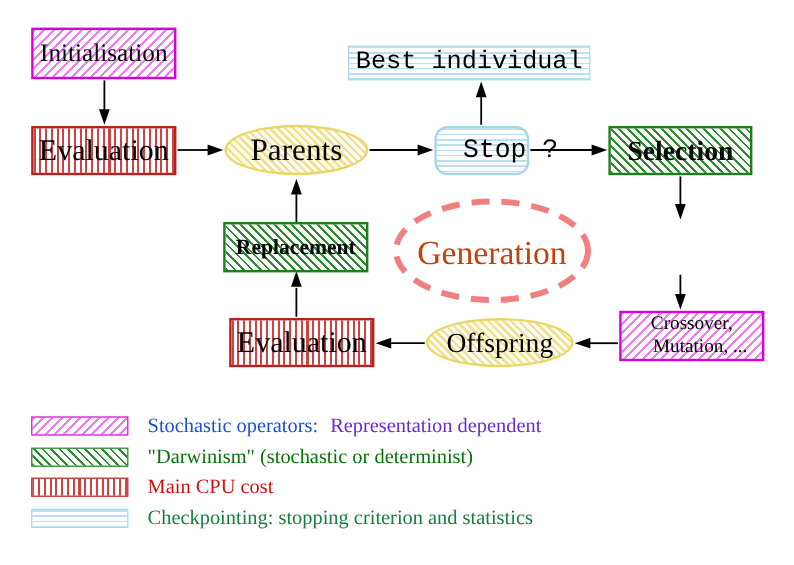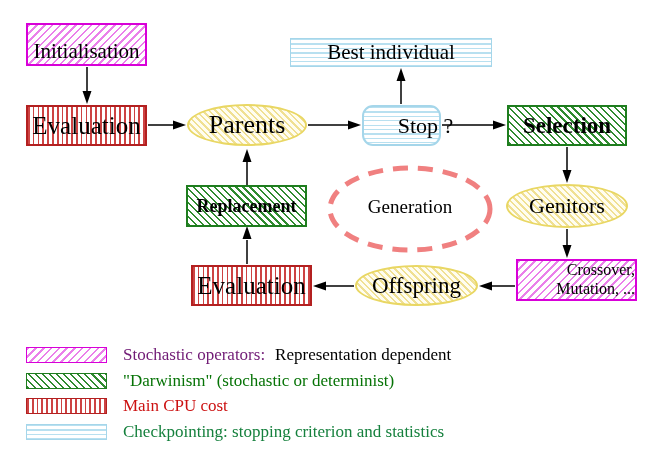--- a/index.html
+++ b/index.html
@@ -8,25 +8,25 @@
     font-family:"Liberation Serif","DejaVu Serif",serif; overflow:hidden;
   }
   svg.connectors { position:absolute; left:0; top:0; width:662px; height:471px; }
   .node {
     position:absolute; box-sizing:border-box;
     display:flex; align-items:center; justify-content:center;
     color:#000; text-align:center; white-space:nowrap;
   }
   .ellipse { border-radius:50%; }
   
-  .hatch-magenta { background:repeating-linear-gradient(135deg,#ea80ea 0px,#ea80ea 1.8px,#ffffff 1.8px,#ffffff 5.5px);align-items:flex-end; }
+  .hatch-magenta { background:repeating-linear-gradient(135deg,#ea80ea 0px,#ea80ea 1.8px,#ffffff 1.8px,#ffffff 5.5px); }
   .hatch-green   { background:repeating-linear-gradient(45deg,#2f8b2f 0px,#2f8b2f 1.6px,#ffffff 1.6px,#ffffff 5px); }
   .hatch-yellow  { background:repeating-linear-gradient(45deg,#f0e093 0px,#f0e093 2px,#fffdf0 2px,#fffdf0 4.6px); }
   .stripe-red    { background:repeating-linear-gradient(90deg,#cd4343 0px,#cd4343 1.7px,#ffffff 1.7px,#ffffff 4.8px); }
-  .stripe-cyan   { background:repeating-linear-gradient(180deg,#b8e0f0 0px,#b8e0f0 1.3px,#ffffff 1.3px,#ffffff 4.4px); }
+  .stripe-cyan   { background:repeating-linear-gradient(180deg,#b8e0f0 0px,#b8e0f0 1.3px,#ffffff 1.3px,#ffffff 4.4px);font-family:Liberation Mono, monospace; }
   
   .b-magenta { border:2px solid #d800d8; }
   .b-red     { border:2px solid #b32020; }
   .b-green   { border:2px solid #1e7d1e;font-weight:bold; }
   .b-cyan2   { border:2px solid #a5d6ea;padding-left:48px; }
   .b-cyan1   { border:1px solid #a5d6ea; }
   .b-yellow  { border:2px solid #e9d763; }
   
   .n-init       { left:26px;  top:23px;  width:121px; height:43px; font-size:21px; }
   .n-eval-top   { left:26px;  top:105px; width:121px; height:41px; font-size:25px; }
@@ -35,33 +35,33 @@
   .n-stop       { left:362px; top:105px; width:79px;  height:41px; font-size:22px; border-radius:11px; }
   .n-selection  { left:507px; top:105px; width:120px; height:41px; font-size:23px; }
   .n-genitors   { left:506px; top:184px; width:122px; height:44px; font-size:22px; }
   .n-crossover  { left:516px; top:259px; width:121px; height:42px; font-size:16px; flex-direction:column; line-height:1.18; }
   .n-crossover .l2 { margin-left:14px; }
   .n-offspring  { left:355px; top:265px; width:123px; height:41px; font-size:23px; }
   .n-eval-bot   { left:191px; top:265px; width:121px; height:41px; font-size:25px; }
   .n-replace    { left:186px; top:185px; width:121px; height:42px; font-size:18px;align-items:center; }
   .gen-label {
     position:absolute; left:330px; top:196px; width:160px; text-align:center;
-    font-size:19px; color:#000000;
+    font-size:28px; color:#c2410c;
   }
   
   .lrow { position:absolute; left:26px; display:flex; align-items:center; }
   .swatch { width:81px; height:16px; box-sizing:border-box; display:inline-block; flex:0 0 81px; }
   .sw-magenta { border:1.5px solid #d800d8; }
   .sw-green   { border:1.5px solid #1e7d1e; }
   .sw-red     { border:1.5px solid #b32020; }
   .sw-cyan    { border:1px solid #a5d6ea; }
   .ltext { margin-left:16px; font-size:17px; white-space:nowrap; }
   .ltext.second { margin-left:10px; }
-  .c-magenta { color:#701a75; }
-  .c-yellow  { color:#000000; }
+  .c-magenta { color:#1d4ed8; }
+  .c-yellow  { color:#6d28d9; }
   .c-green   { color:#067306; }
   .c-red     { color:#cc1111; }
   .c-cyan    { color:#15803d; }
   line.arrow { stroke:#000000; stroke-width:1.5; }
   polygon.head { fill:#000000; }
 </style>
 </head>
 <body>
 
 <div class="canvas">
@@ -133,23 +133,20 @@
   </div>
 
   <div class="node n-stop stripe-cyan b-cyan2">
     <span>Stop ?</span>
   </div>
 
   <div class="node n-selection hatch-green b-green">
     <span>Selection</span>
   </div>
 
-  <div class="node n-genitors ellipse hatch-yellow b-yellow">
-    <span>Genitors</span>
-  </div>
 
   <div class="node n-crossover hatch-magenta b-magenta">
     <span>Crossover,</span>
     <span class="l2">Mutation, ...</span>
   </div>
 
   <div class="node n-offspring ellipse hatch-yellow b-yellow">
     <span>Offspring</span>
   </div>
 

